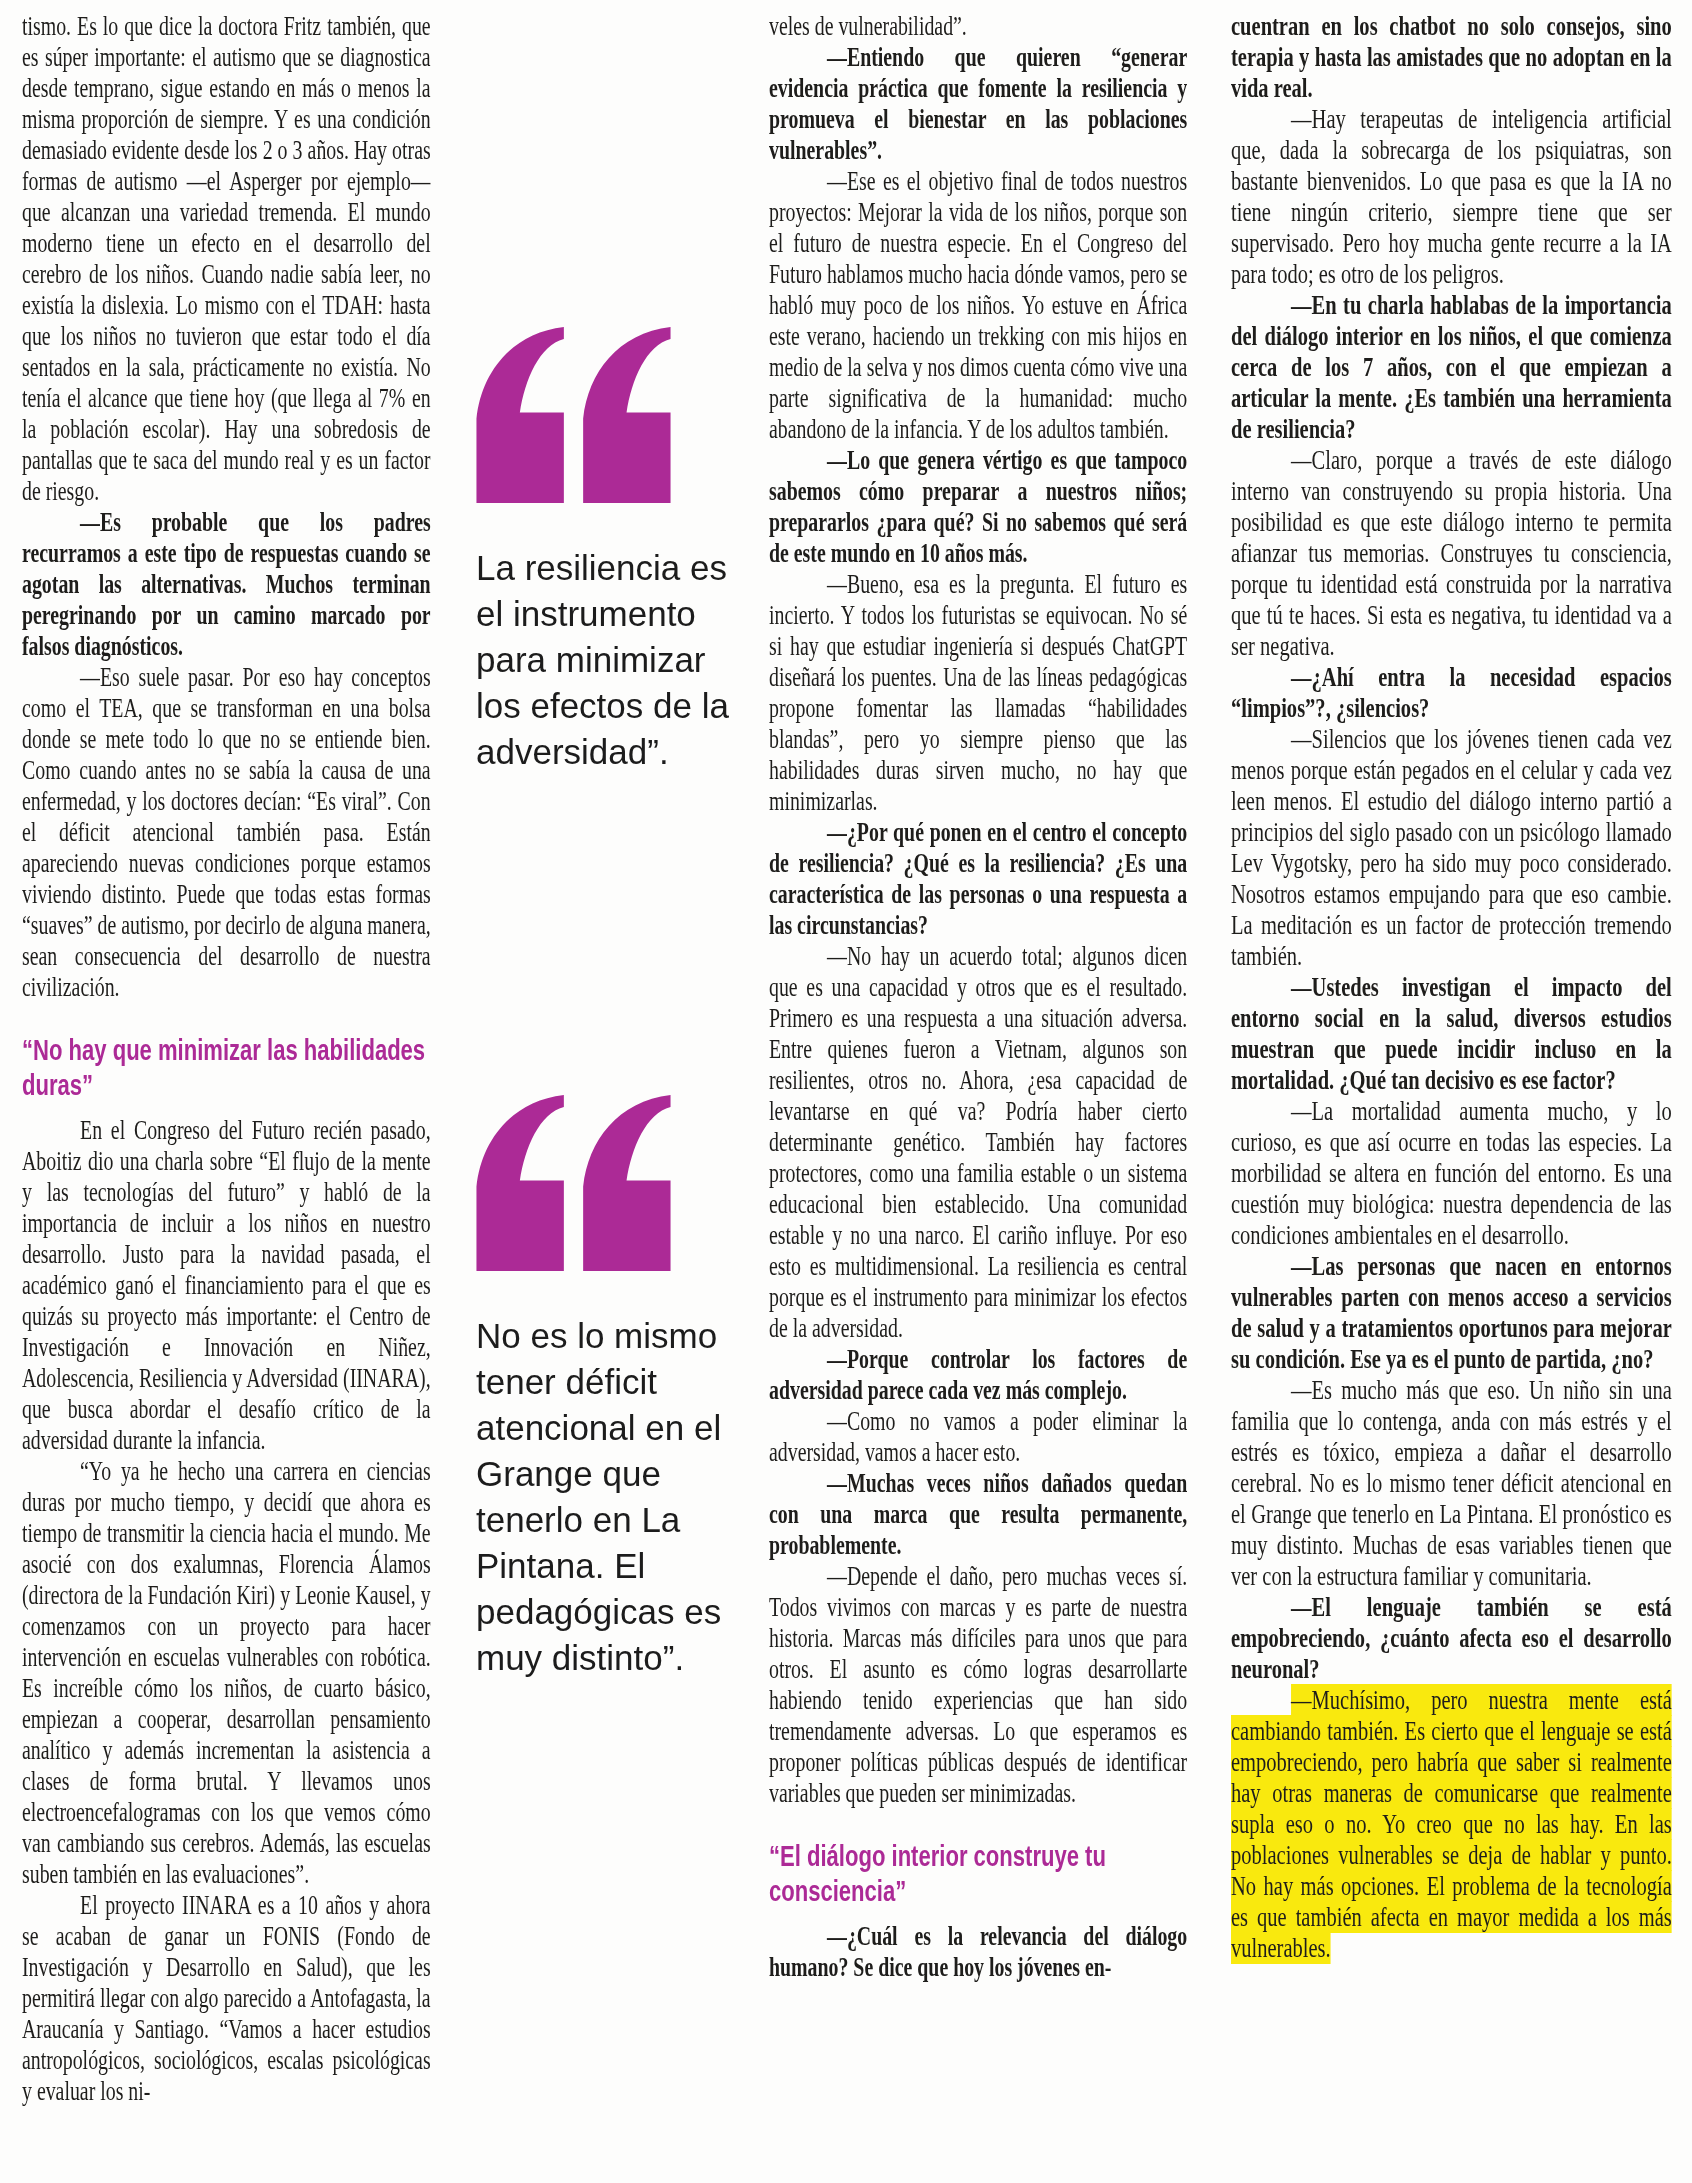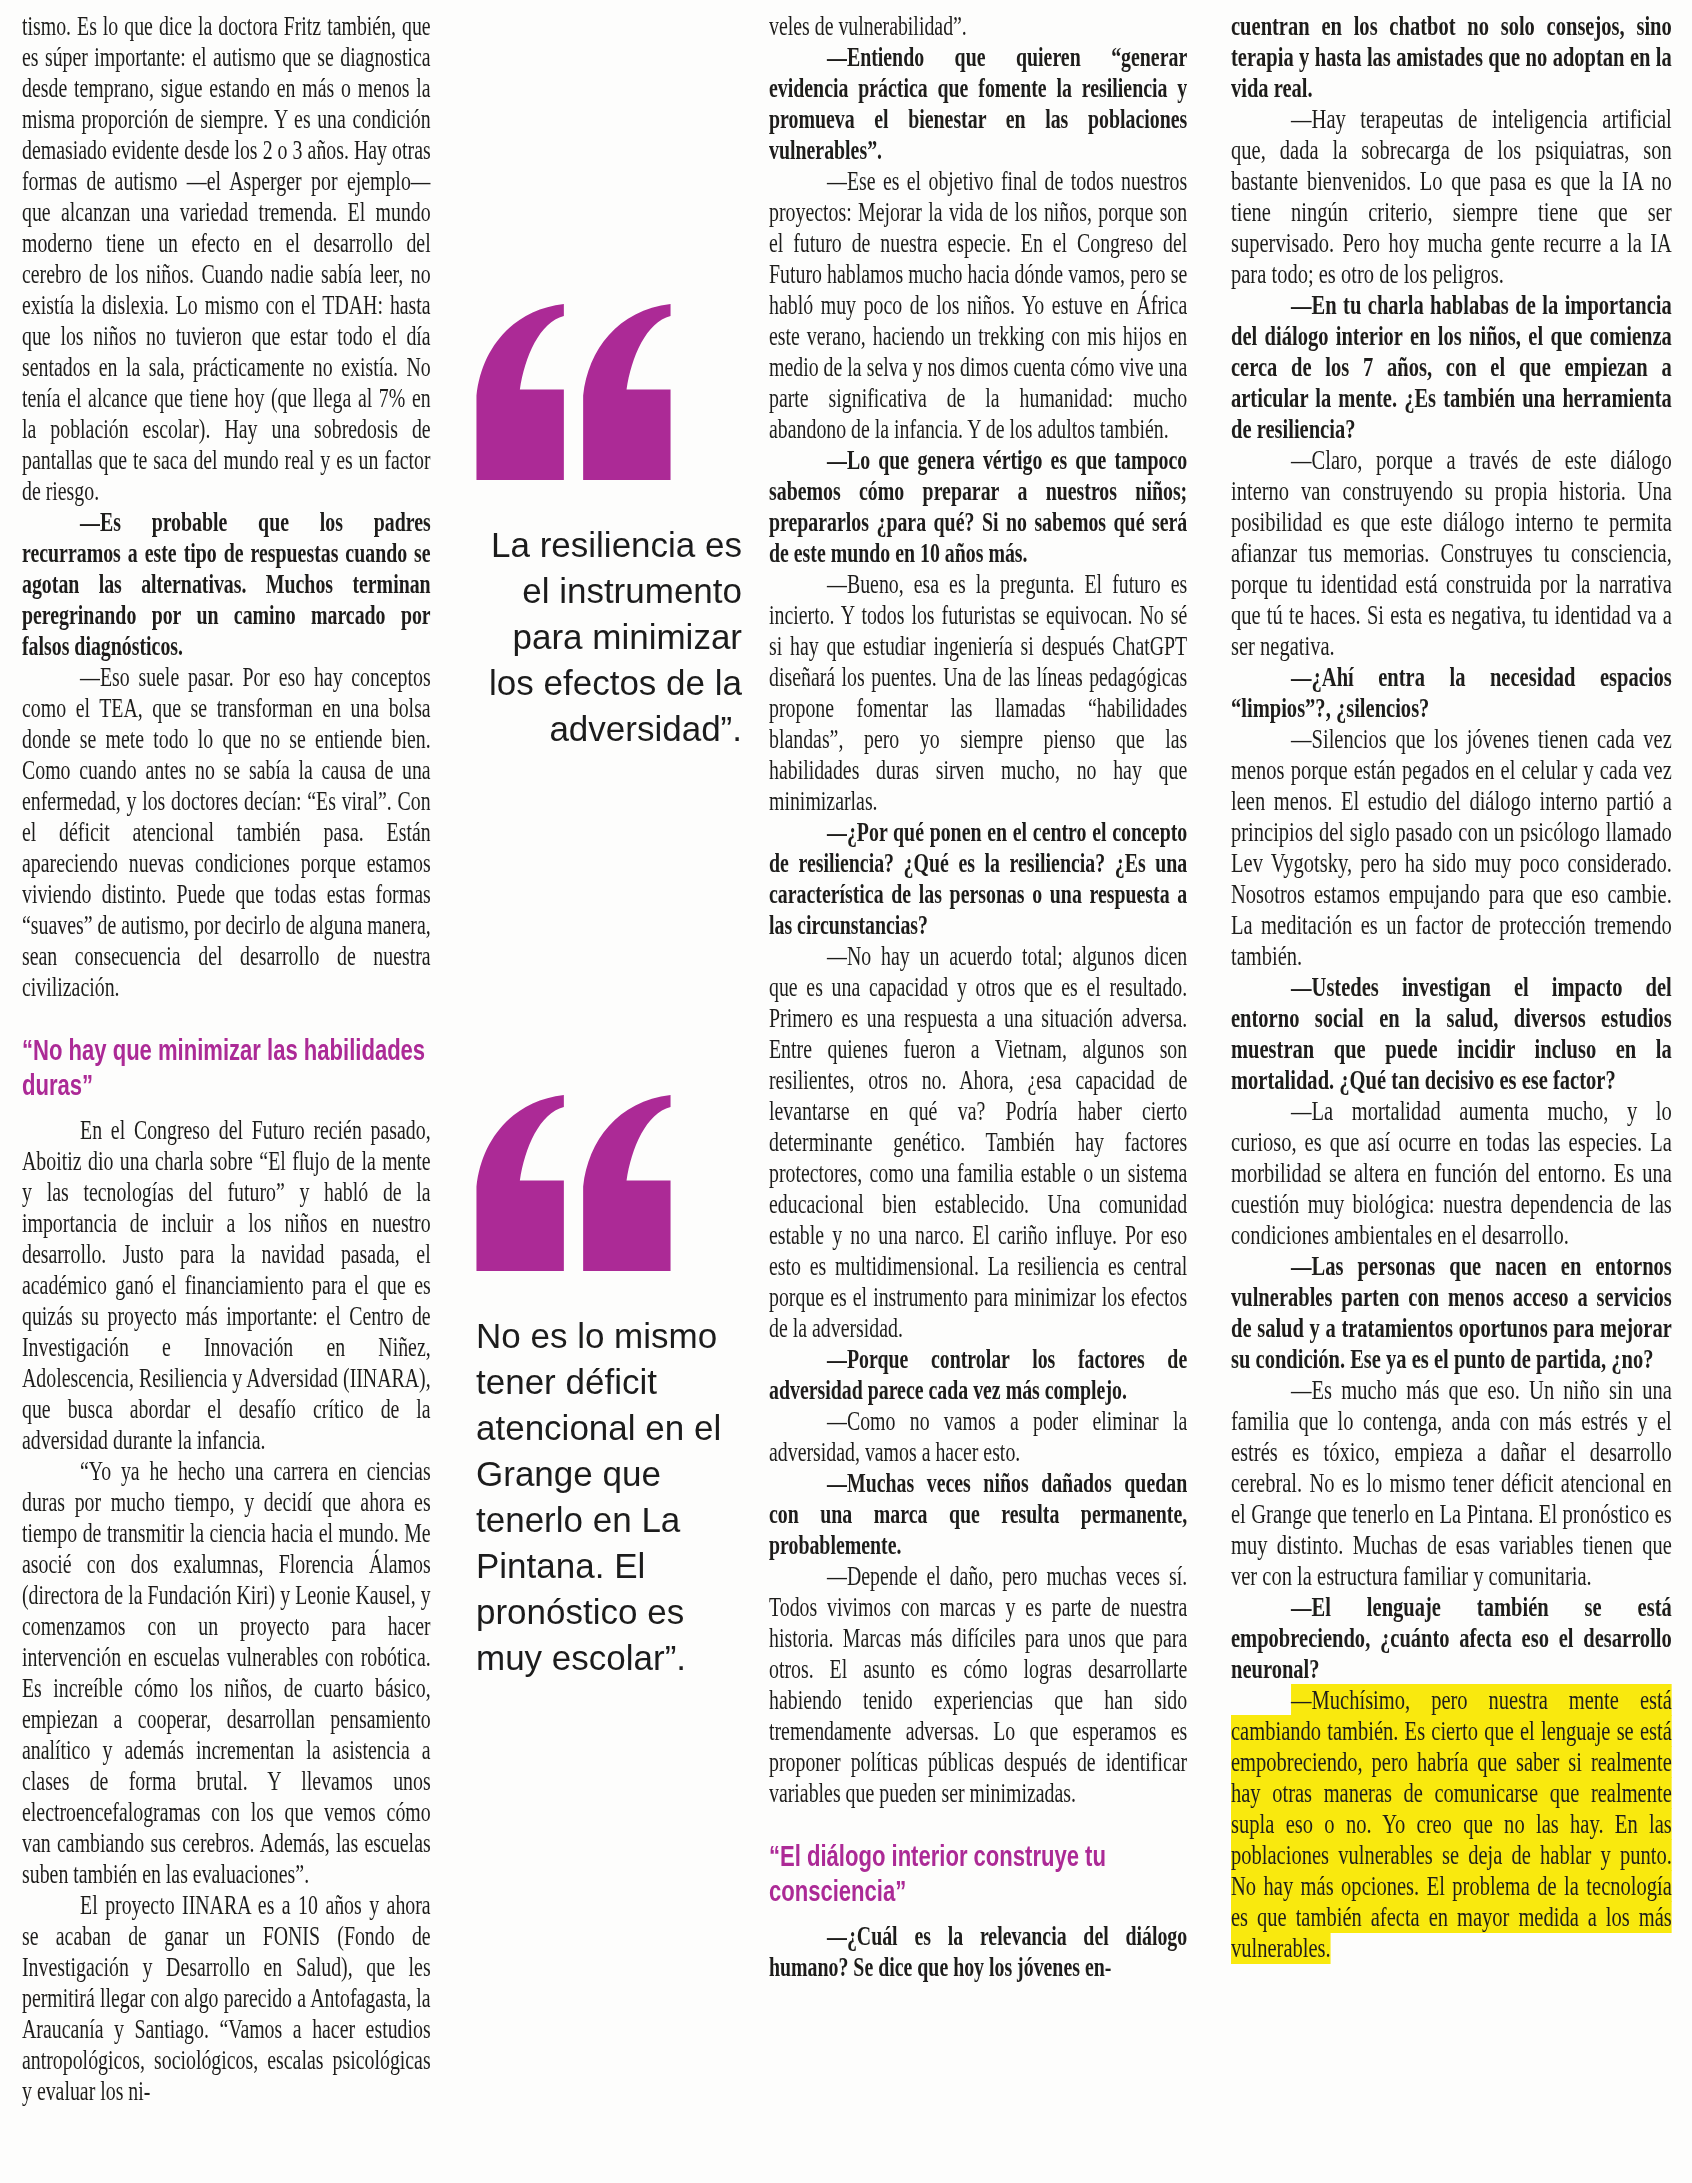--- a/index.html
+++ b/index.html
@@ -25,21 +25,21 @@
   p.body, p.q{text-indent:79px;}
   p.first{text-indent:0;}
   p.q{font-weight:bold;}
   p.subhead{
     font-family:"Liberation Sans", sans-serif;font-weight:bold;
     color:var(--magenta);font-size:30px;line-height:35px;
     margin:29px 0 13.3px 0;text-align:left;text-indent:0;
   }
   .hl{background:var(--highlight);padding:1.2px 0;}
   .pullquote{position:absolute;font-family:"Liberation Sans", sans-serif;}
-  #pullquote-1{left:476px;top:304px;width:266px;text-align:right;}
+  #pullquote-1{left:476px;top:327px;width:266px;}
   #pullquote-2{left:476px;top:1095px;width:284px;}
   .pq-marks svg{width:195px;height:176px;display:block;}
   .pq-marks path{fill:var(--magenta);}
   .pq-text{margin-top:42px;font-size:35px;line-height:46px;color:#1c1c1c;}
 </style>
 </head>
 <body>
 
 <div class="col" id="col-left">
     <p class="body first">tismo. Es lo que dice la doctora Fritz también, que es súper importante: el autismo que se diagnostica desde temprano, sigue estando en más o menos la misma proporción de siempre. Y es una condición demasiado evidente desde los 2 o 3 años. Hay otras formas de autismo —el Asperger por ejemplo— que alcanzan una variedad tremenda. El mundo moderno tiene un efecto en el desarrollo del cerebro de los niños. Cuando nadie sabía leer, no existía la dislexia. Lo mismo con el TDAH: hasta que los niños no tuvieron que estar todo el día sentados en la sala, prácticamente no existía. No tenía el alcance que tiene hoy (que llega al 7% en la población escolar). Hay una sobredosis de pantallas que te saca del mundo real y es un factor de riesgo.</p>
@@ -90,15 +90,15 @@
   <div class="pq-text">La resiliencia es el instrumento para minimizar los efectos de la adversidad”.</div>
 </div>
 
 <div class="pullquote" id="pullquote-2">
   <div class="pq-marks">
     <svg viewBox="0 0 322 292" aria-hidden="true">
       <path d="M145,0 C58,10 8,76 0,152 L0,292 L145,292 L145,142 L72,142 C80,88 105,30 145,20 Z"></path>
       <path d="M322,0 C235,10 185,76 177,152 L177,292 L322,292 L322,142 L249,142 C257,88 282,30 322,20 Z"></path>
     </svg>
   </div>
-  <div class="pq-text">No es lo mismo tener déficit atencional en el Grange que tenerlo en La Pintana. El pronóstico es muy escolar”.</div>
+  <div class="pq-text">No es lo mismo tener déficit atencional en el Grange que tenerlo en La Pintana. El pedagógicas es muy distinto”.</div>
 </div>
 
 
 </body></html>

